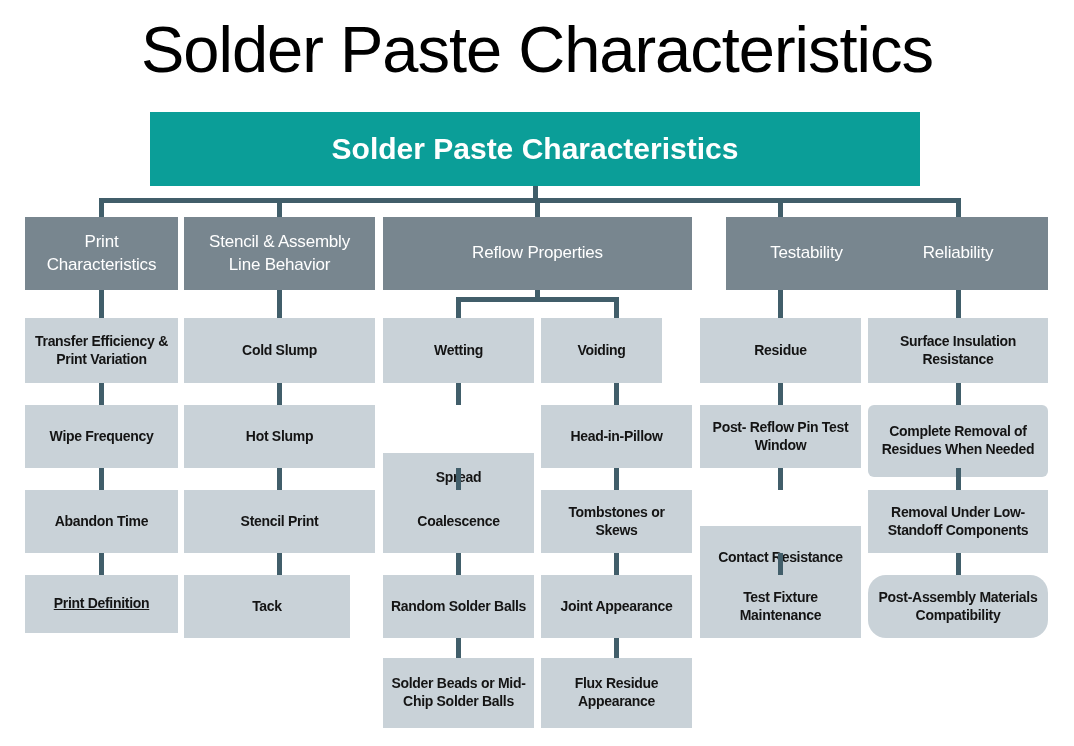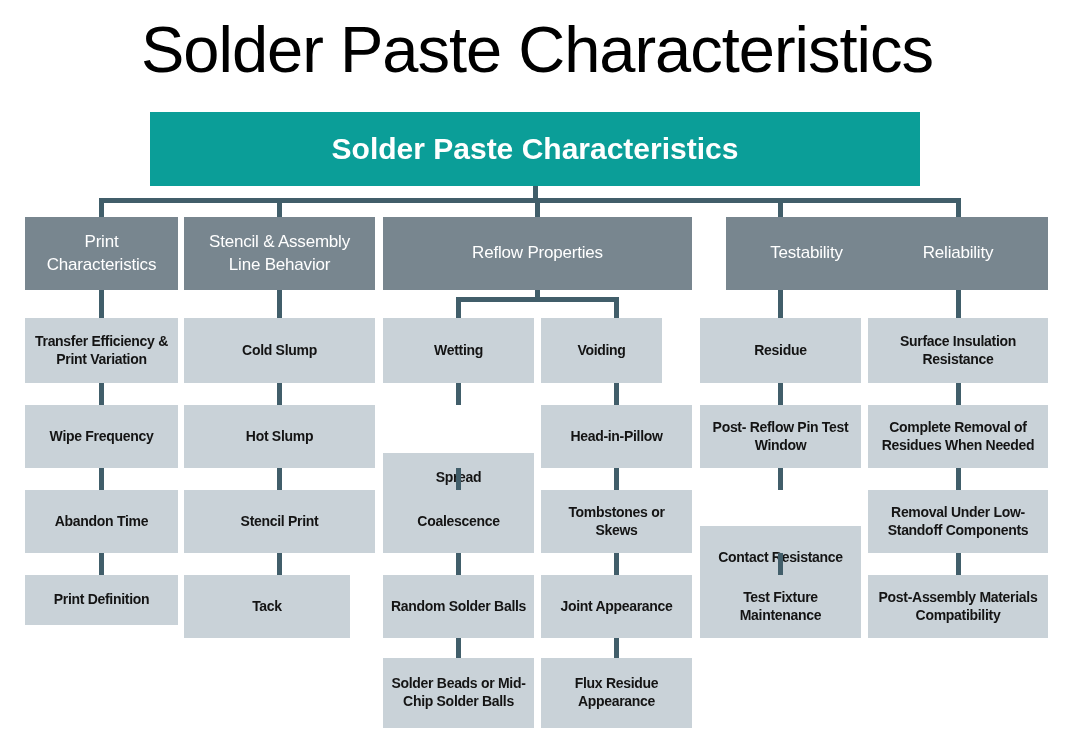--- a/index.html
+++ b/index.html
@@ -45,21 +45,21 @@
     <div class="line" style="left: 99px; top: 198px; width: 861.5px; height: 5px;"></div>
     <div class="line" style="left: 99px; top: 203px; width: 5px; height: 14px;"></div>
     <div class="hdr" style="left: 25px; top: 217px; width: 153px; height: 73px;">Print Characteristics</div>
     <div class="line" style="left: 99px; top: 290px; width: 5px; height: 28px;"></div>
     <div class="node" style="left: 25px; top: 318px; width: 153px; height: 65px;">Transfer Efficiency &amp; Print Variation</div>
     <div class="line" style="left: 99px; top: 383px; width: 5px; height: 22px;"></div>
     <div class="node" style="left: 25px; top: 405px; width: 153px; height: 63px;">Wipe Frequency</div>
     <div class="line" style="left: 99px; top: 468px; width: 5px; height: 22px;"></div>
     <div class="node" style="left: 25px; top: 490px; width: 153px; height: 63px;">Abandon Time</div>
     <div class="line" style="left: 99px; top: 553px; width: 5px; height: 22px;"></div>
-    <div class="node" style="left: 25px; top: 575px; width: 153px; height: 50px;">Print Definition</div>
+    <div class="node" style="left: 25px; top: 575px; width: 153px; height: 58px; text-decoration: underline;">Print Definition</div>
     <div class="line" style="left: 277px; top: 203px; width: 5px; height: 14px;"></div>
     <div class="hdr" style="left: 184px; top: 217px; width: 191px; height: 73px;">Stencil &amp; Assembly Line Behavior</div>
     <div class="line" style="left: 277px; top: 290px; width: 5px; height: 28px;"></div>
     <div class="node" style="left: 184px; top: 318px; width: 191px; height: 65px;">Cold Slump</div>
     <div class="line" style="left: 277px; top: 383px; width: 5px; height: 22px;"></div>
     <div class="node" style="left: 184px; top: 405px; width: 191px; height: 63px;">Hot Slump</div>
     <div class="line" style="left: 277px; top: 468px; width: 5px; height: 22px;"></div>
     <div class="node" style="left: 184px; top: 490px; width: 191px; height: 63px;">Stencil Print</div>
     <div class="line" style="left: 277px; top: 553px; width: 5px; height: 22px;"></div>
     <div class="node" style="left: 184px; top: 575px; width: 166px; height: 63px;">Tack</div>
@@ -95,18 +95,18 @@
     <div class="node" style="left: 700px; top: 405px; width: 161px; height: 63px;">Post- Reflow Pin Test Window</div>
     <div class="line" style="left: 778px; top: 468px; width: 5px; height: 22px;"></div>
     <div class="node" style="left: 700px; top: 490px; width: 161px; height: 63px; margin-top: 36px;">Contact Resistance</div>
     <div class="line" style="left: 778px; top: 553px; width: 5px; height: 22px;"></div>
     <div class="node" style="left: 700px; top: 575px; width: 161px; height: 63px;">Test Fixture Maintenance</div>
     <div class="line" style="left: 955.5px; top: 203px; width: 5px; height: 14px;"></div>
     <div class="hdr" style="left: 868px; top: 217px; width: 180px; height: 73px;">Reliability</div>
     <div class="line" style="left: 955.5px; top: 290px; width: 5px; height: 28px;"></div>
     <div class="node" style="left: 868px; top: 318px; width: 180px; height: 65px;">Surface Insulation Resistance</div>
     <div class="line" style="left: 955.5px; top: 383px; width: 5px; height: 22px;"></div>
-    <div class="node" style="left: 868px; top: 405px; width: 180px; height: 63px;">Complete Removal of Residues When Needed</div>
+    <div class="node" style="left: 868px; top: 405px; width: 180px; height: 72px; border-radius: 6px;">Complete Removal of Residues When Needed</div>
     <div class="line" style="left: 955.5px; top: 468px; width: 5px; height: 22px;"></div>
     <div class="node" style="left: 868px; top: 490px; width: 180px; height: 63px;">Removal Under Low-Standoff Components</div>
     <div class="line" style="left: 955.5px; top: 553px; width: 5px; height: 22px;"></div>
-    <div class="node" style="left: 868px; top: 575px; width: 180px; height: 63px;">Post-Assembly Materials Compatibility</div>
+    <div class="node" style="left: 868px; top: 575px; width: 180px; height: 63px; border-radius: 18px;">Post-Assembly Materials Compatibility</div>
   </div>
 
 </body></html>

